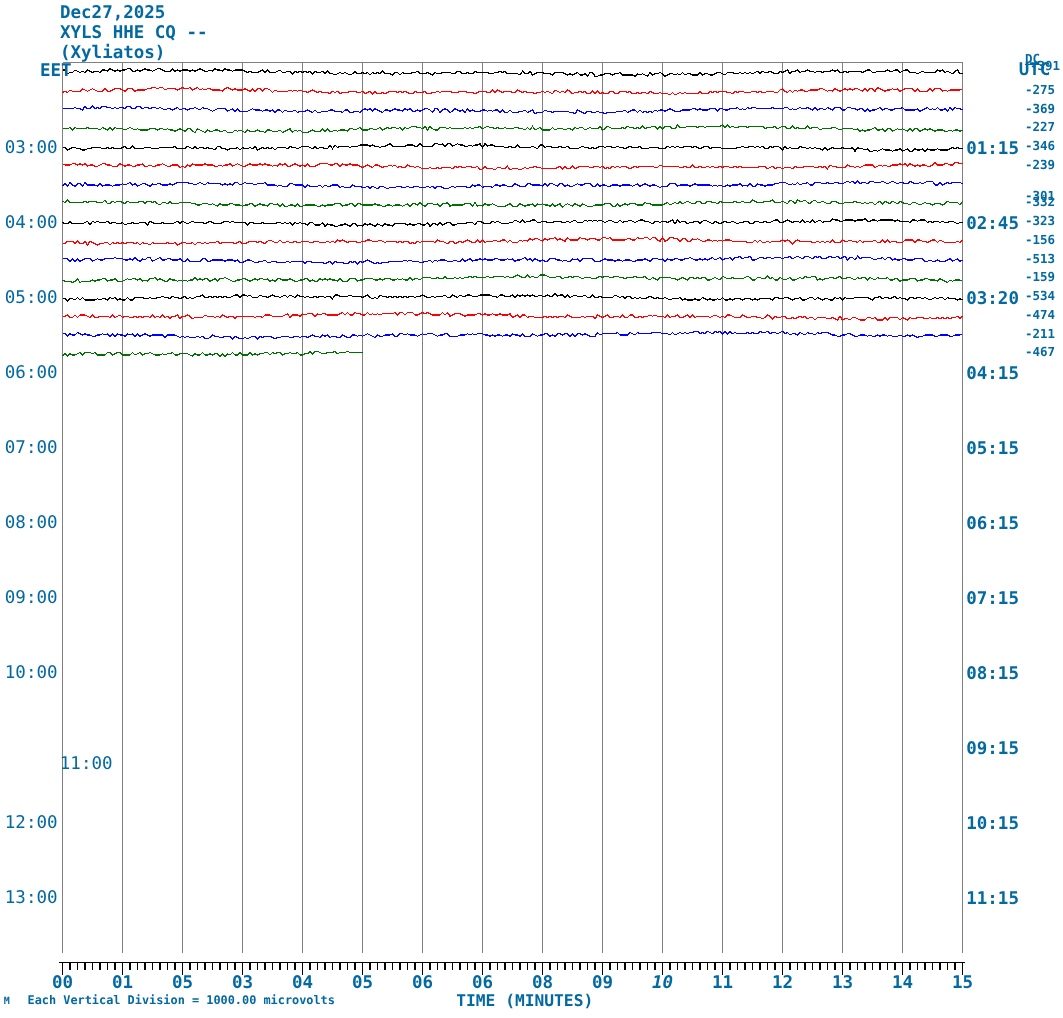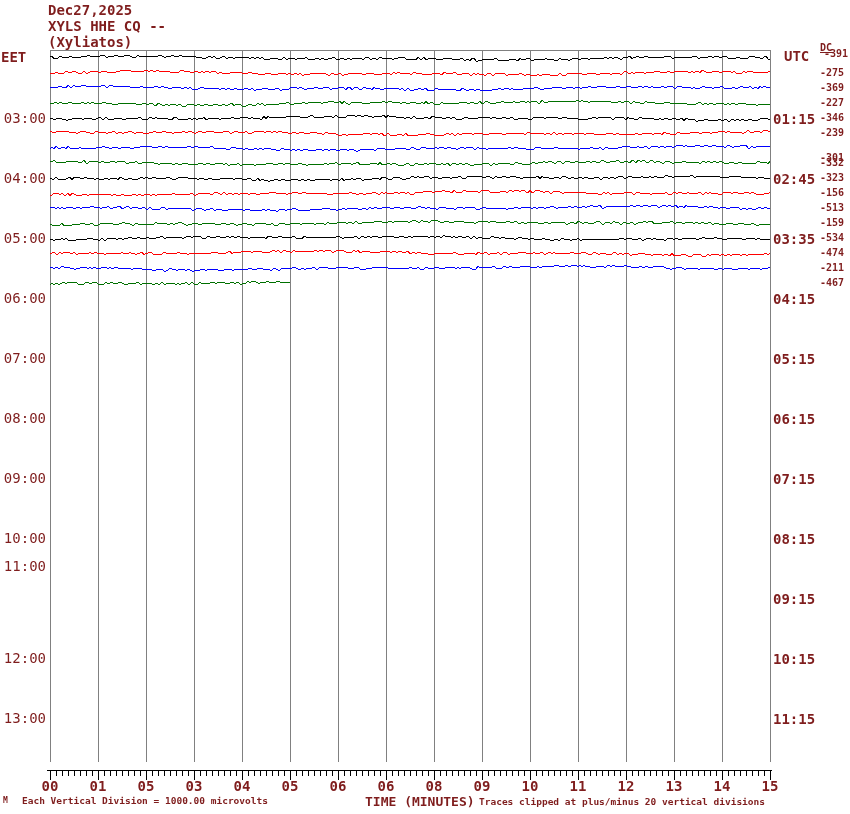--- a/index.html
+++ b/index.html
@@ -1,22 +1,22 @@
 <!DOCTYPE html>
 <html><head>
 <meta charset="utf-8">
 <style>
   html,body{margin:0;padding:0;background:#ffffff;}
   #screen{
     position:relative;width:850px;height:814px;background:#ffffff;overflow:hidden;
-    font-family:"DejaVu Sans Mono","Liberation Mono",monospace;color:#7f1d1d;
+    font-family:"DejaVu Sans Mono","Liberation Mono",monospace;color:#0369a1;
   }
   .abs{position:absolute;white-space:pre;}
   .title-line{font-size:14px;font-weight:bold;line-height:16px;letter-spacing:0px;}
-  .hdr{font-size:14px;font-weight:bold;}
+  .hdr{font-size:14px;font-weight:bold;padding-left:31px;}
   .hour-left{left:0;width:46px;text-align:right;font-size:14px;font-weight:normal;line-height:18px;height:18px;}
   .hour-right{left:773px;font-size:14px;font-weight:bold;line-height:18px;height:18px;}
   .dc-val{left:820px;font-size:10px;line-height:12px;height:12px;font-weight:bold;}
   .minute-label{width:30px;text-align:center;font-size:14px;font-weight:bold;line-height:16px;}
   .small-note{font-size:9.5px;font-weight:bold;line-height:11px;}
   .dc-header{font-size:10px;font-weight:bold;text-decoration:underline;line-height:11px;}
   svg{position:absolute;left:0;top:0;}
 </style>
 </head>
 <body>
@@ -195,28 +195,28 @@
 
   <div id="left-hours">
       <div class="abs hour-left" style="top:109px;">03:00</div>
       <div class="abs hour-left" style="top:169px;">04:00</div>
       <div class="abs hour-left" style="top:229px;">05:00</div>
       <div class="abs hour-left" style="top:289px;">06:00</div>
       <div class="abs hour-left" style="top:349px;">07:00</div>
       <div class="abs hour-left" style="top:409px;">08:00</div>
       <div class="abs hour-left" style="top:469px;">09:00</div>
       <div class="abs hour-left" style="top:529px;">10:00</div>
-      <div class="abs hour-left" style="top:557px;">11:00</div>
+      <div class="abs hour-left" style="top:602px;padding-left:44px;">11:00</div>
       <div class="abs hour-left" style="top:649px;">12:00</div>
       <div class="abs hour-left" style="top:709px;">13:00</div>
     </div>
   <div id="right-hours">
       <div class="abs hour-right" style="top:110px;">01:15</div>
       <div class="abs hour-right" style="top:170px;">02:45</div>
-      <div class="abs hour-right" style="top:230px;">03:35</div>
+      <div class="abs hour-right" style="top:230px;">03:20</div>
       <div class="abs hour-right" style="top:290px;">04:15</div>
       <div class="abs hour-right" style="top:350px;">05:15</div>
       <div class="abs hour-right" style="top:410px;">06:15</div>
       <div class="abs hour-right" style="top:470px;">07:15</div>
       <div class="abs hour-right" style="top:530px;">08:15</div>
       <div class="abs hour-right" style="top:590px;">09:15</div>
       <div class="abs hour-right" style="top:650px;">10:15</div>
       <div class="abs hour-right" style="top:710px;">11:15</div>
     </div>
   <div id="dc-values">
@@ -241,25 +241,24 @@
       <div class="abs minute-label" style="left:35px;top:778px;">00</div>
       <div class="abs minute-label" style="left:83px;top:778px;">01</div>
       <div class="abs minute-label" style="left:131px;top:778px;">05</div>
       <div class="abs minute-label" style="left:179px;top:778px;">03</div>
       <div class="abs minute-label" style="left:227px;top:778px;">04</div>
       <div class="abs minute-label" style="left:275px;top:778px;">05</div>
       <div class="abs minute-label" style="left:323px;top:778px;">06</div>
       <div class="abs minute-label" style="left:371px;top:778px;">06</div>
       <div class="abs minute-label" style="left:419px;top:778px;">08</div>
       <div class="abs minute-label" style="left:467px;top:778px;">09</div>
-      <div class="abs minute-label" style="left:515px;top:778px;">10</div>
+      <div class="abs minute-label" style="left:515px;top:778px;font-style:italic;">10</div>
       <div class="abs minute-label" style="left:563px;top:778px;">11</div>
       <div class="abs minute-label" style="left:611px;top:778px;">12</div>
       <div class="abs minute-label" style="left:659px;top:778px;">13</div>
       <div class="abs minute-label" style="left:707px;top:778px;">14</div>
       <div class="abs minute-label" style="left:755px;top:778px;">15</div>
     </div>
 
   <div class="abs" style="left:3px;top:796px;font-size:8px;font-weight:bold;">M</div>
   <div class="abs small-note" style="left:22px;top:795px;">Each Vertical Division = 1000.00 microvolts</div>
   <div class="abs" style="left:365px;top:794px;font-size:13px;font-weight:bold;">TIME (MINUTES)</div>
-  <div class="abs small-note" style="left:479px;top:796px;">Traces clipped at plus/minus 20 vertical divisions</div>
 </div>
 
 </body></html>

